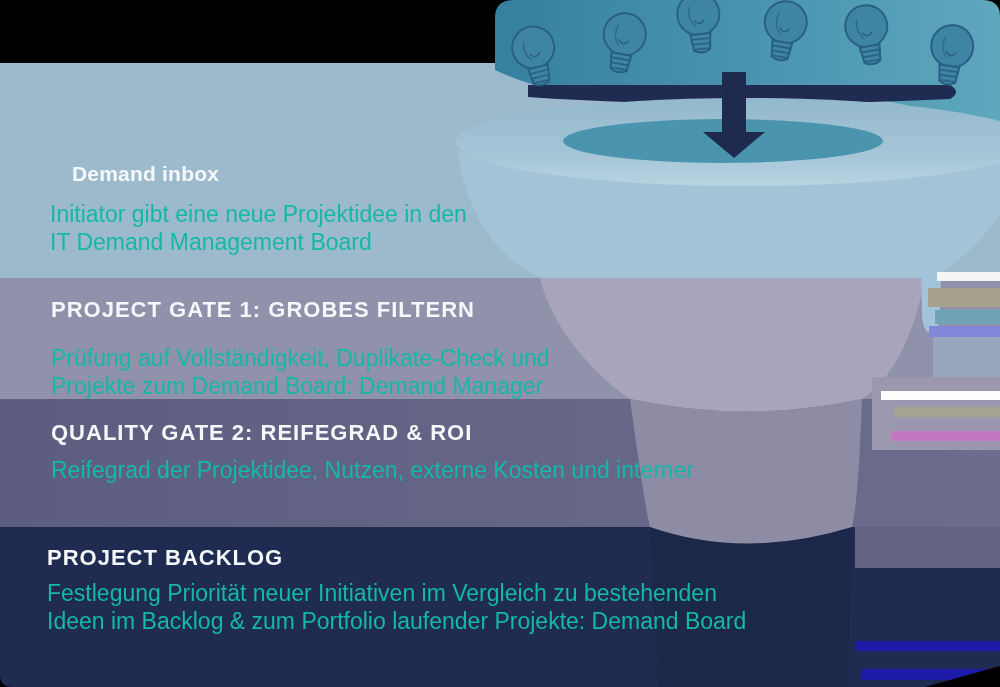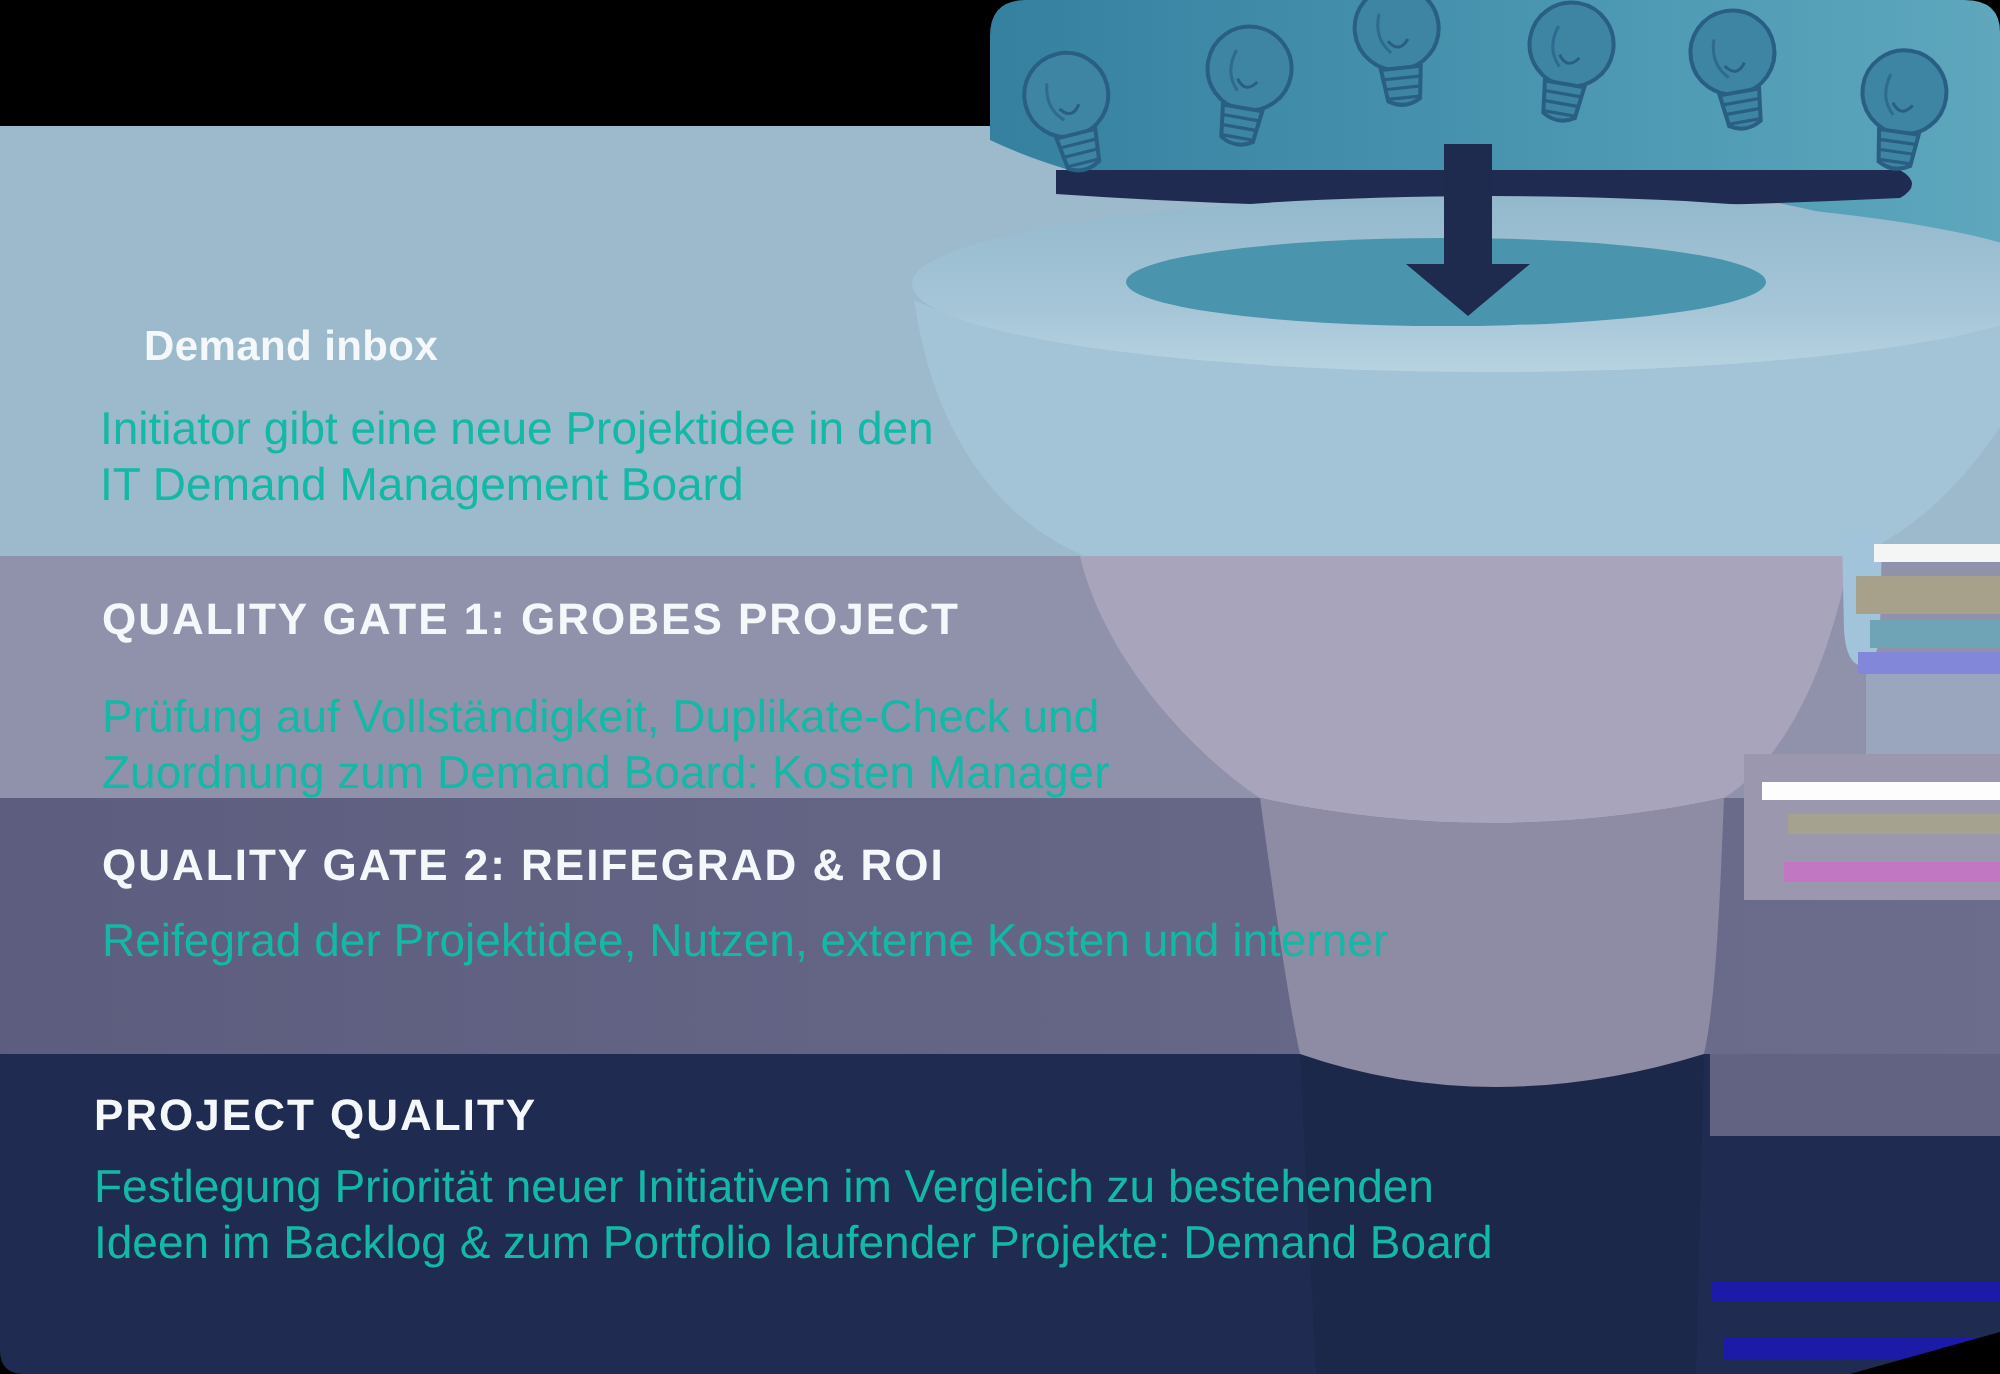--- a/index.html
+++ b/index.html
@@ -98,30 +98,30 @@
     <rect x="862" y="669" width="138" height="11" fill="#1b1ba8"></rect>
     <polygon points="925,687 1000,666 1000,687" fill="#000000"></polygon>
   </svg>
 
   <div class="txt stage-title t-plain s1t">Demand inbox</div>
   <div class="txt stage-body s1b">
     <div>Initiator gibt eine neue Projektidee in den</div>
     <div>IT Demand Management Board</div>
   </div>
 
-  <div class="txt stage-title t-display s2t">QUALITY GATE 1: GROBES PROJECT</div>
+  <div class="txt stage-title t-display s2t">PROJECT GATE 1: GROBES FILTERN</div>
   <div class="txt stage-body s2b">
     <div>Prüfung auf Vollständigkeit, Duplikate-Check und</div>
-    <div>Zuordnung zum Demand Board: Kosten Manager</div>
+    <div>Projekte zum Demand Board: Demand Manager</div>
   </div>
 
   <div class="txt stage-title t-display s3t">QUALITY GATE 2: REIFEGRAD &amp; ROI</div>
   <div class="txt stage-body s3b">
     <div>Reifegrad der Projektidee, Nutzen, externe Kosten und interner</div>
   </div>
 
-  <div class="txt stage-title t-display s4t">PROJECT QUALITY</div>
+  <div class="txt stage-title t-display s4t">PROJECT BACKLOG</div>
   <div class="txt stage-body s4b">
     <div>Festlegung Priorität neuer Initiativen im Vergleich zu bestehenden</div>
     <div>Ideen im Backlog &amp; zum Portfolio laufender Projekte: Demand Board</div>
   </div>
 
 </div>
 
 </body></html>

